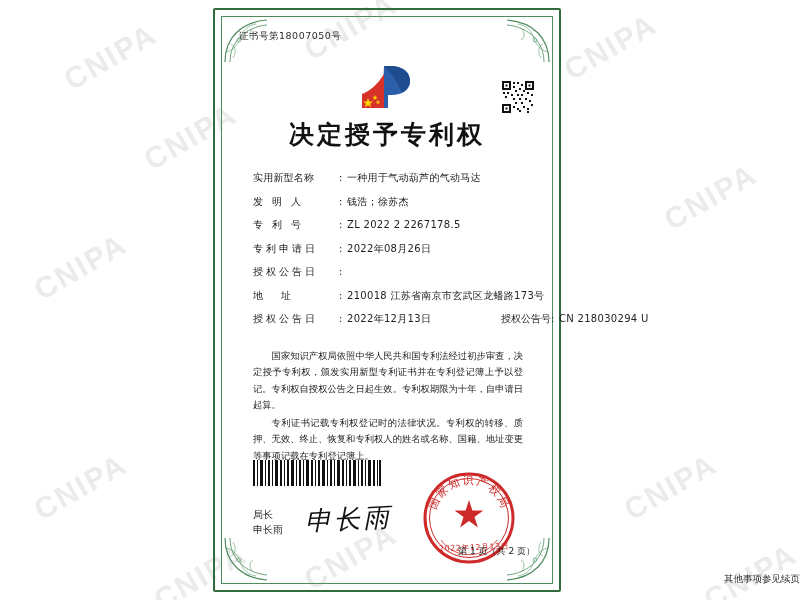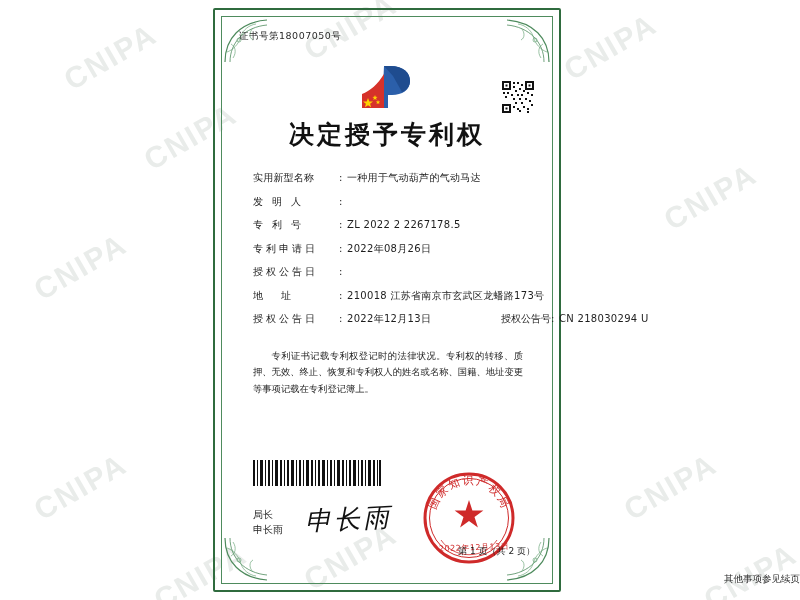--- a/index.html
+++ b/index.html
@@ -373,20 +373,21 @@
 
       <div class="fields">
         <div class="field-row">
           <span class="f-label">实用新型名称</span>
           <span class="f-colon">:</span>
           <span class="f-value">一种用于气动葫芦的气动马达</span>
         </div>
         <div class="field-row">
           <span class="f-label" style="letter-spacing:9px">发明人</span>
           <span class="f-colon">:</span>
+          <span class="f-value">钱浩；徐苏杰</span>
         </div>
         <div class="field-row">
           <span class="f-label" style="letter-spacing:9px">专利号</span>
           <span class="f-colon">:</span>
           <span class="f-value">ZL 2022 2 2267178.5</span>
         </div>
         <div class="field-row">
           <span class="f-label" style="letter-spacing:3px">专利申请日</span>
           <span class="f-colon">:</span>
           <span class="f-value">2022年08月26日</span>
@@ -404,20 +405,21 @@
           <span class="f-label" style="letter-spacing:3px">授权公告日</span>
           <span class="f-colon">:</span>
           <span class="f-value">2022年12月13日</span>
           <span class="f-label2">授权公告号</span>
           <span class="f-colon">:</span>
           <span class="f-value">CN 218030294 U</span>
         </div>
       </div>
 
       <div class="para">
+        <p>国家知识产权局依照中华人民共和国专利法经过初步审查，决定授予专利权，颁发实用新型专利证书并在专利登记簿上予以登记。专利权自授权公告之日起生效。专利权期限为十年，自申请日起算。</p>
         <p>专利证书记载专利权登记时的法律状况。专利权的转移、质押、无效、终止、恢复和专利权人的姓名或名称、国籍、地址变更等事项记载在专利登记簿上。</p>
       </div>
 
       <div class="barcode">
         <svg width="128" height="26" viewBox="0 0 128 26">
           <rect width="128" height="26" fill="#ffffff"></rect>
           <g fill="#111">
             <rect x="0" y="0" width="2" height="26"></rect>
               <rect x="4" y="0" width="1" height="26"></rect>
             <rect x="7" y="0" width="3" height="26"></rect>

